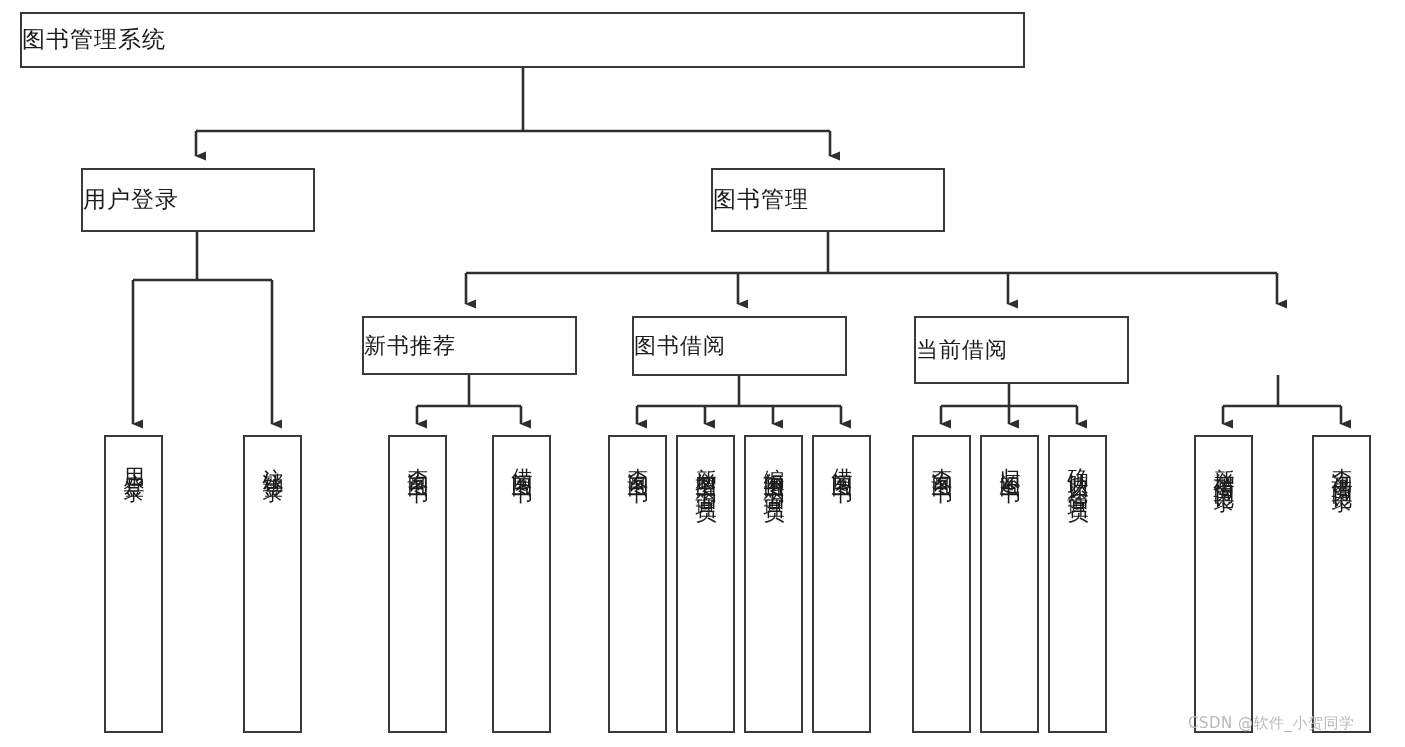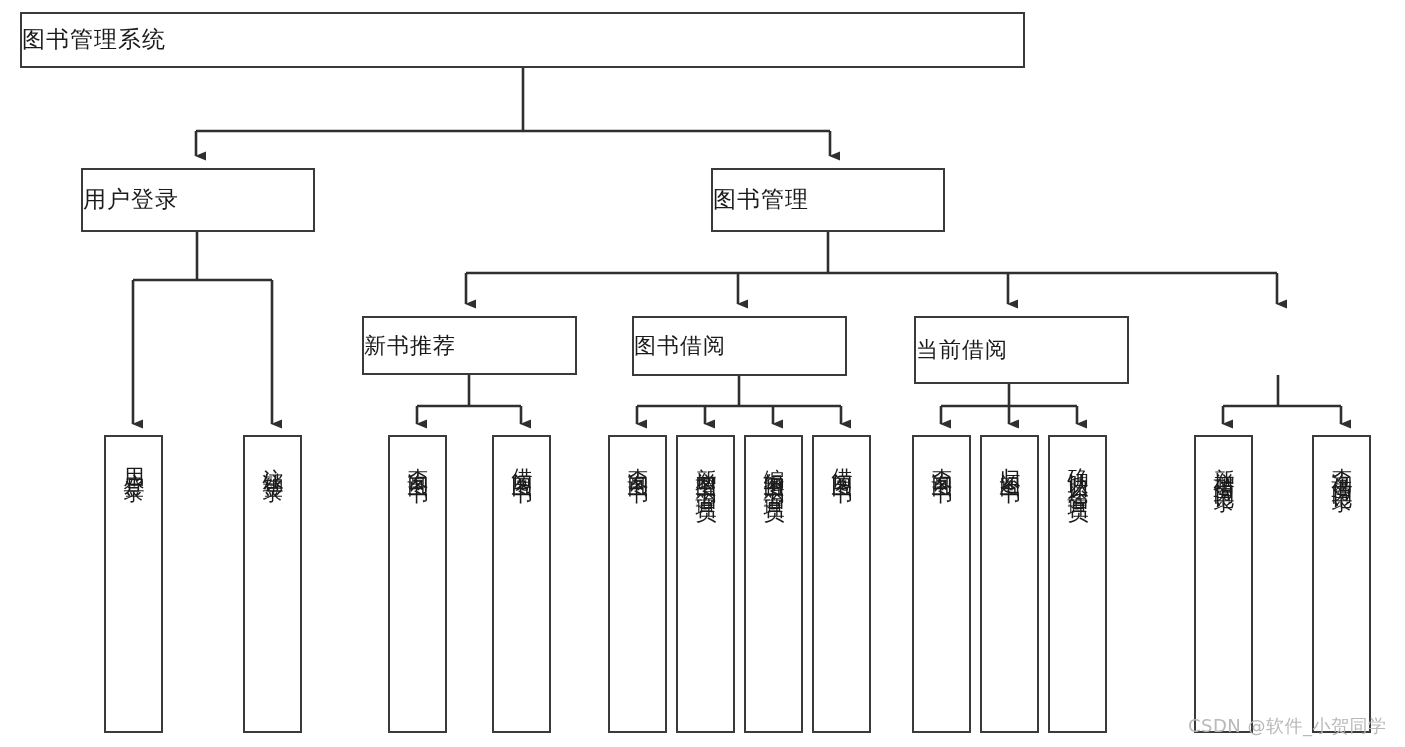--- a/index.html
+++ b/index.html
@@ -44,21 +44,21 @@
     text-orientation:upright;
     font-size:21px;
     line-height:1.0;
     letter-spacing:5px;
     white-space:pre;
   }
 
   #watermark{
     position:absolute;
     left:1188px; top:714px;
-    font-size:18px;
+    font-size:15px;
     color:#b9b9b9;
     letter-spacing:0.5px;
     white-space:nowrap;
     pointer-events:none;
   }
 </style>
 </head>
 <body>
 
 <div id="canvas">

